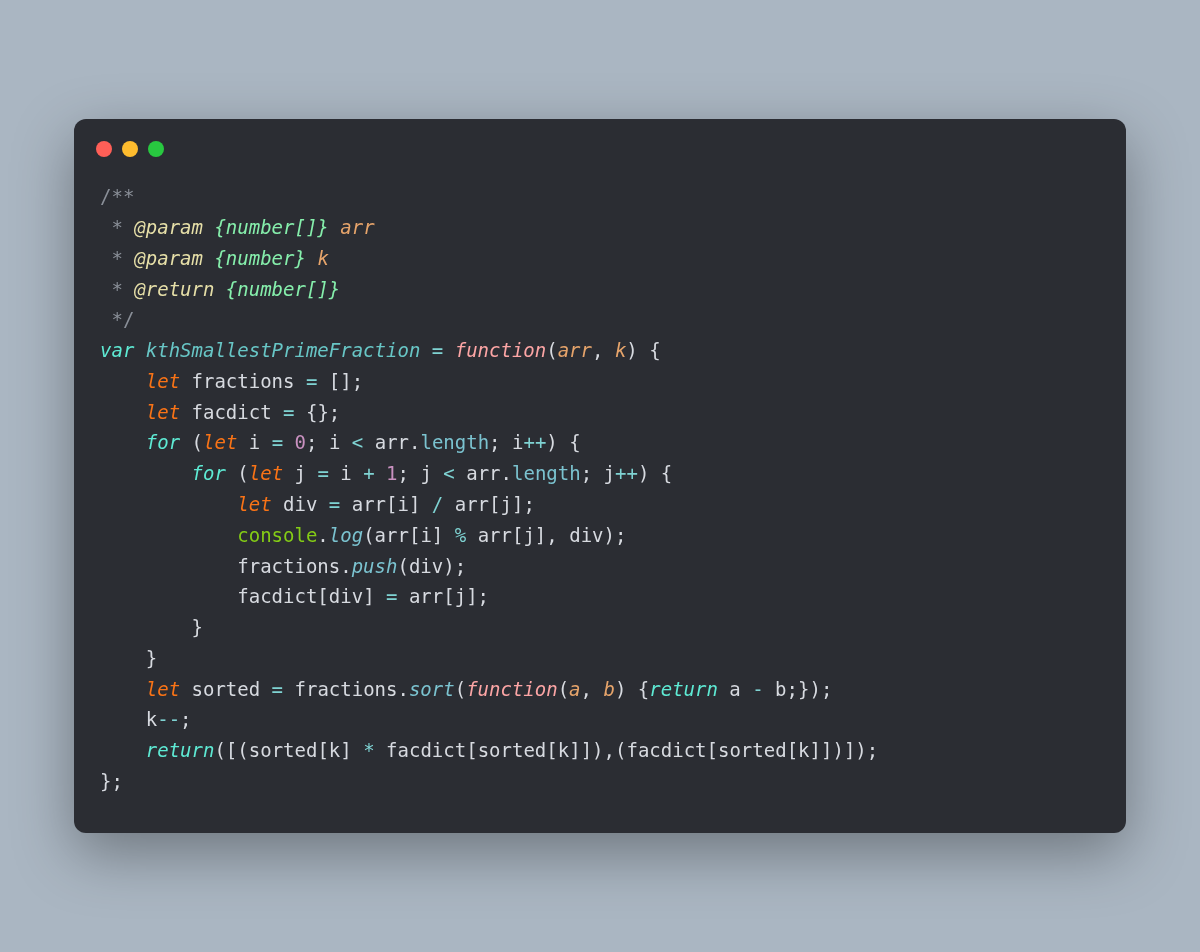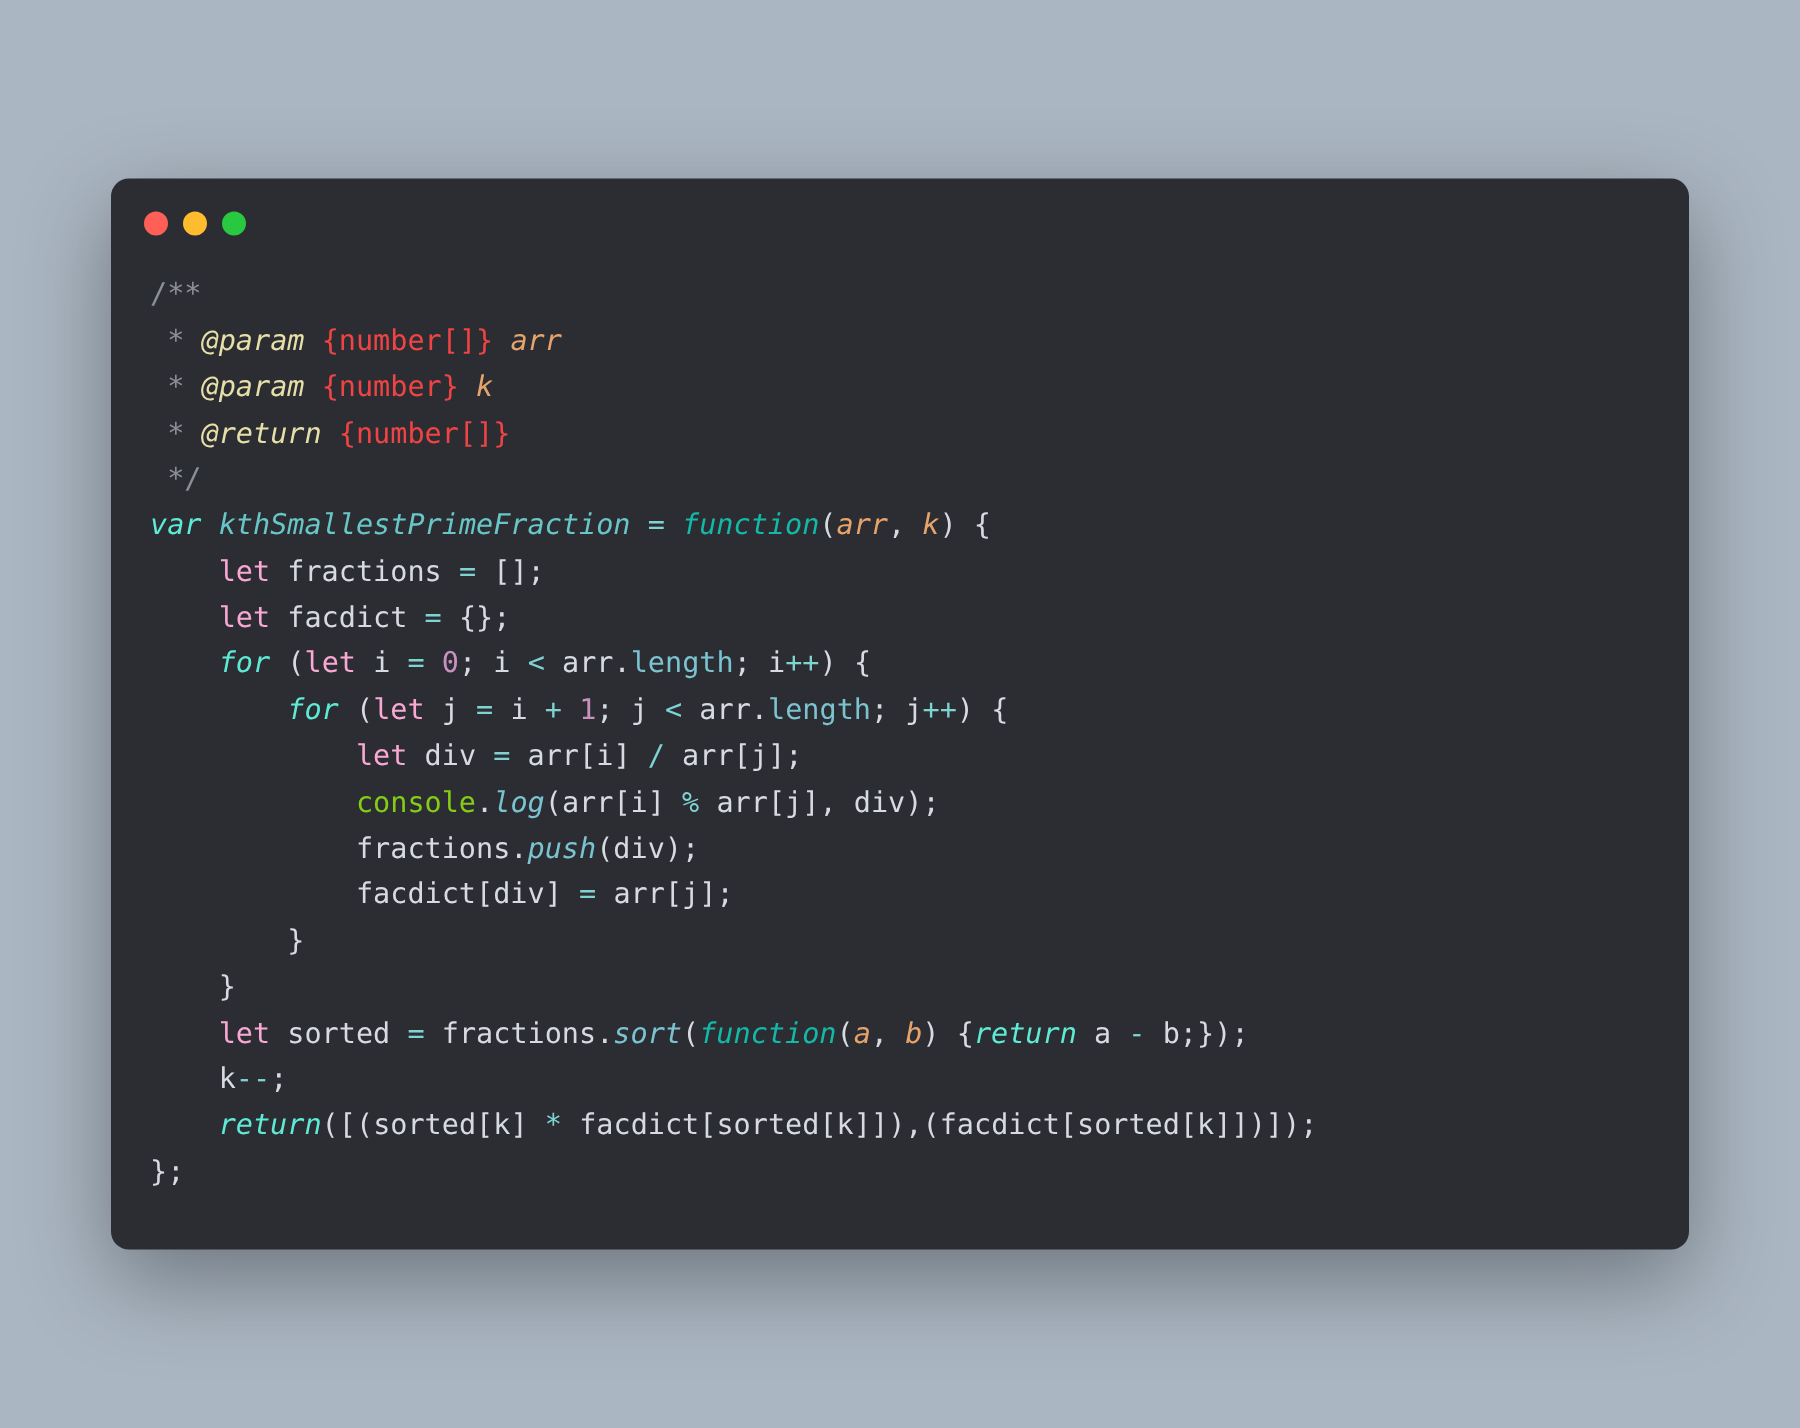--- a/index.html
+++ b/index.html
@@ -31,28 +31,28 @@
   .code {
     font-size: 19px;
     line-height: 1.62;
     white-space: pre;
     color: #d6d9dc;
     padding: 10px 26px 8px 26px;
     overflow-x: auto;
   }
   .c-comment { color: #8a8f98; }
   .c-docattr { color: #e6dfa8; font-style: italic; margin-top: 20px; }
-  .c-doctype { color: #ef4444; }
+  .c-doctype { color: #86efac; font-style: italic; }
   .c-docparam { color: #e6a46b; font-style: italic; }
   .c-kw { color: #5eead4; font-style: italic; }
-  .c-kwlet { color: #f9a8d4; }
+  .c-kwlet { color: #f97316; font-style: italic; }
   .c-funcname { color: #68c6c6; font-style: italic; }
   .c-ident { color: #d7dae0; }
   .c-call { color: #7bc3d0; font-style: italic; }
-  .c-funckw { color: #14b8a6; font-style: italic; }
+  .c-funckw { color: #fca5a5; font-style: italic; }
   .c-paren { color: #d7dae0; }
   .c-brace { color: #d7dae0; }
   .c-brack { color: #d7dae0; }
   .c-op { color: #7fd3d3; }
   .c-punct { color: #d7dae0; }
   .c-num { color: #c991c0; }
   .c-prop { color: #7bc3d0; }
   .c-param { color: #e6a46b; font-style: italic; }
   .c-obj { color: #84cc16; }
 </style>

